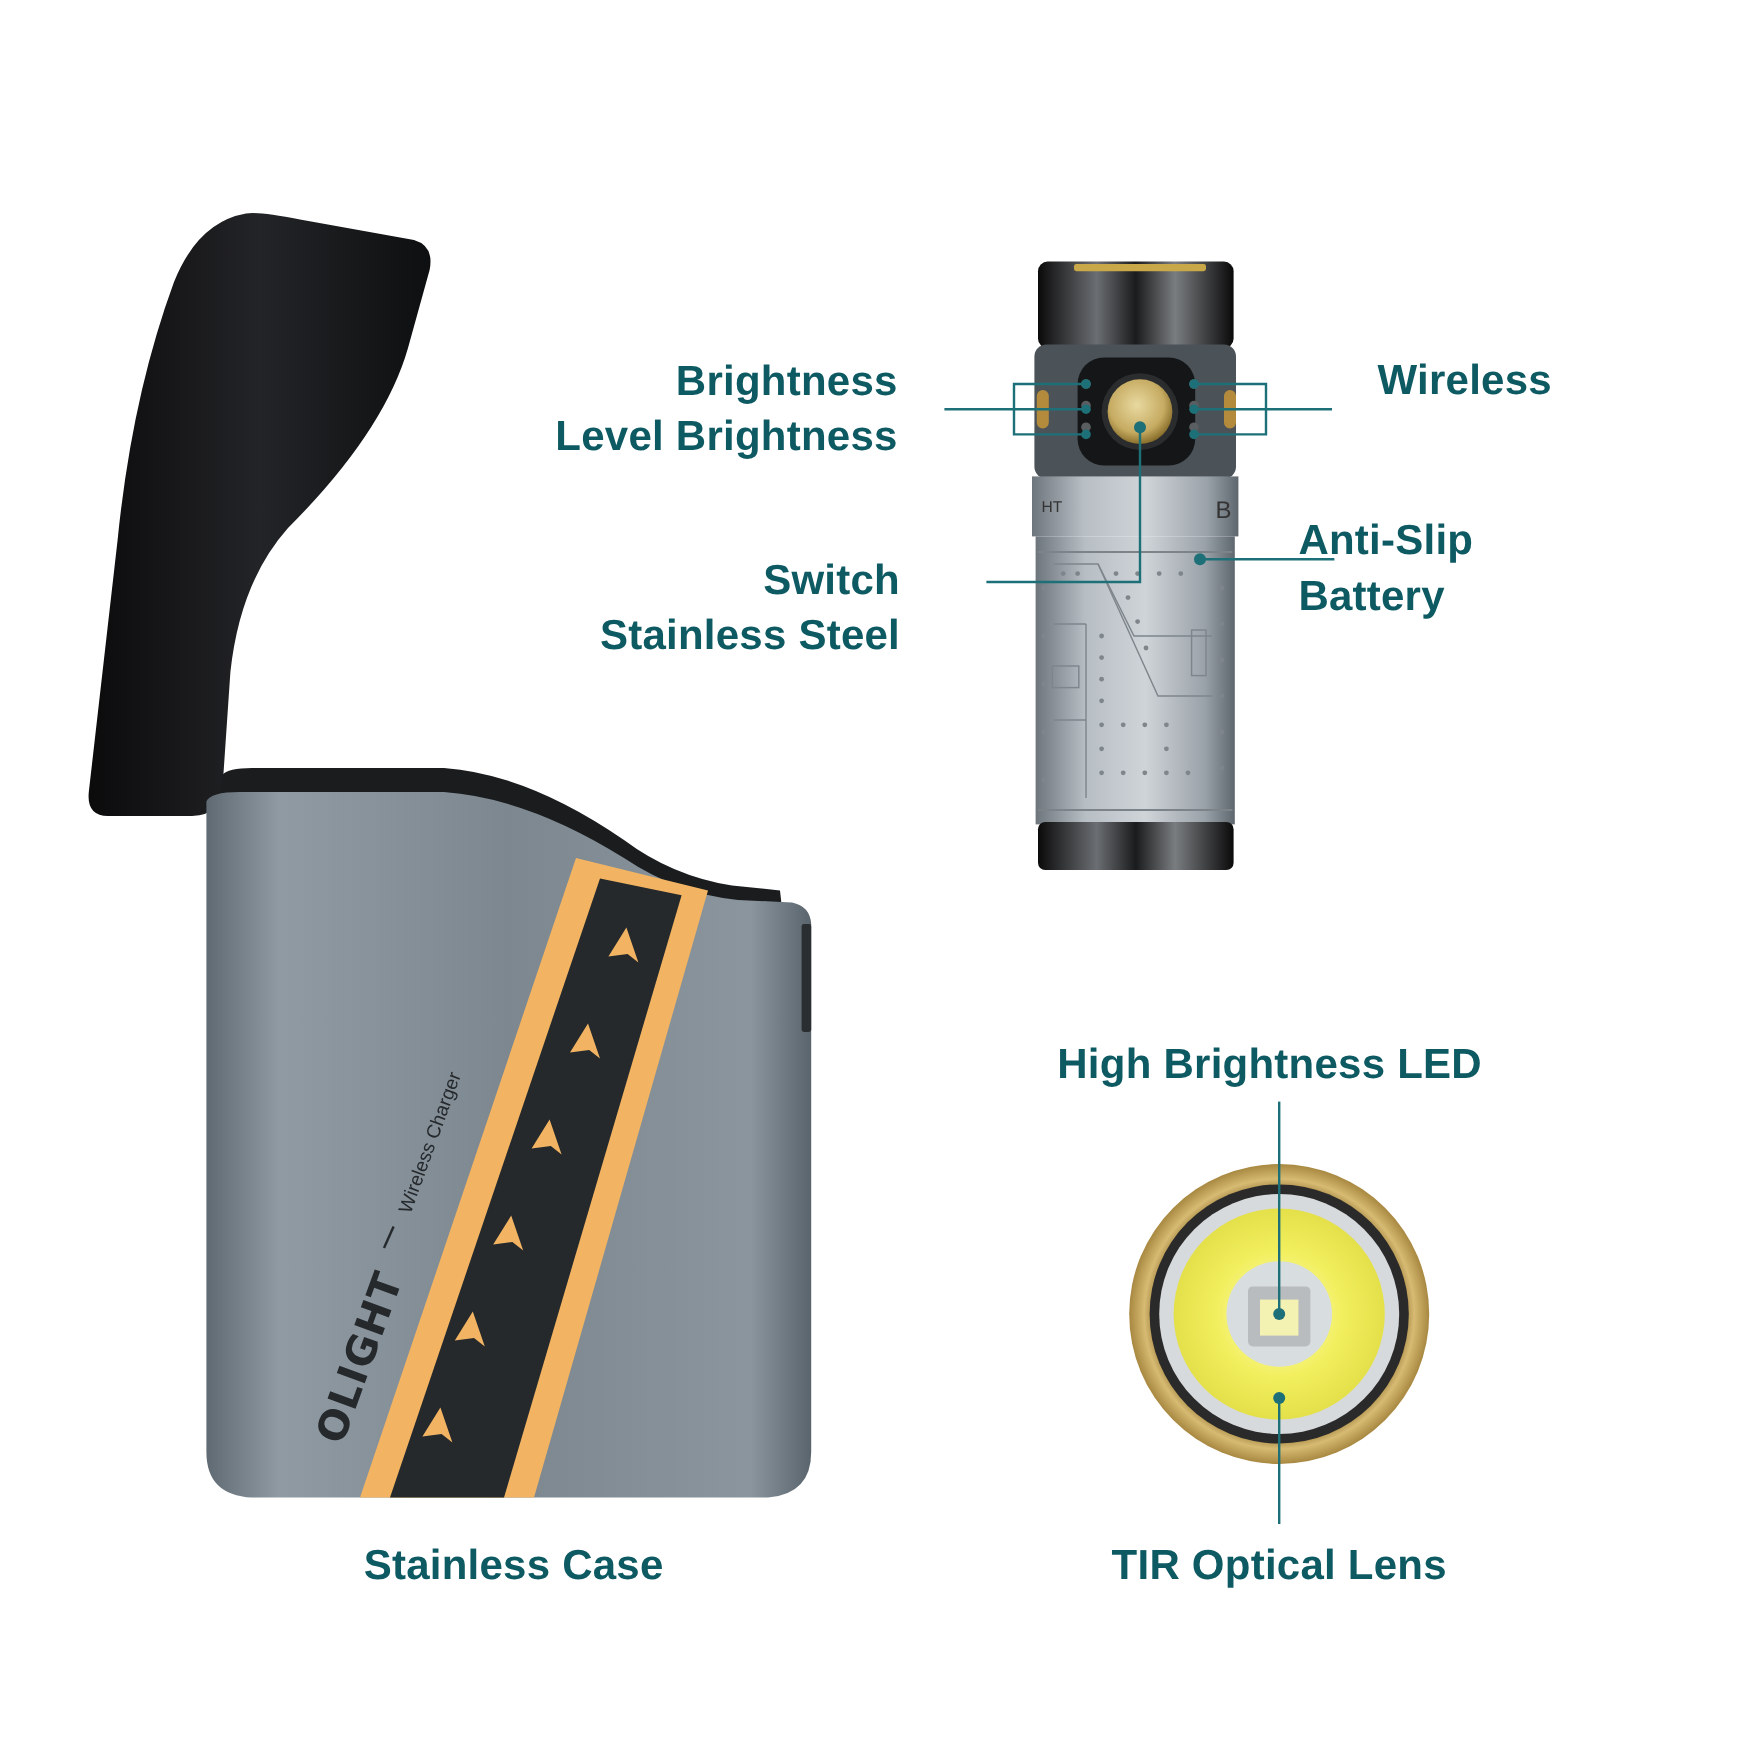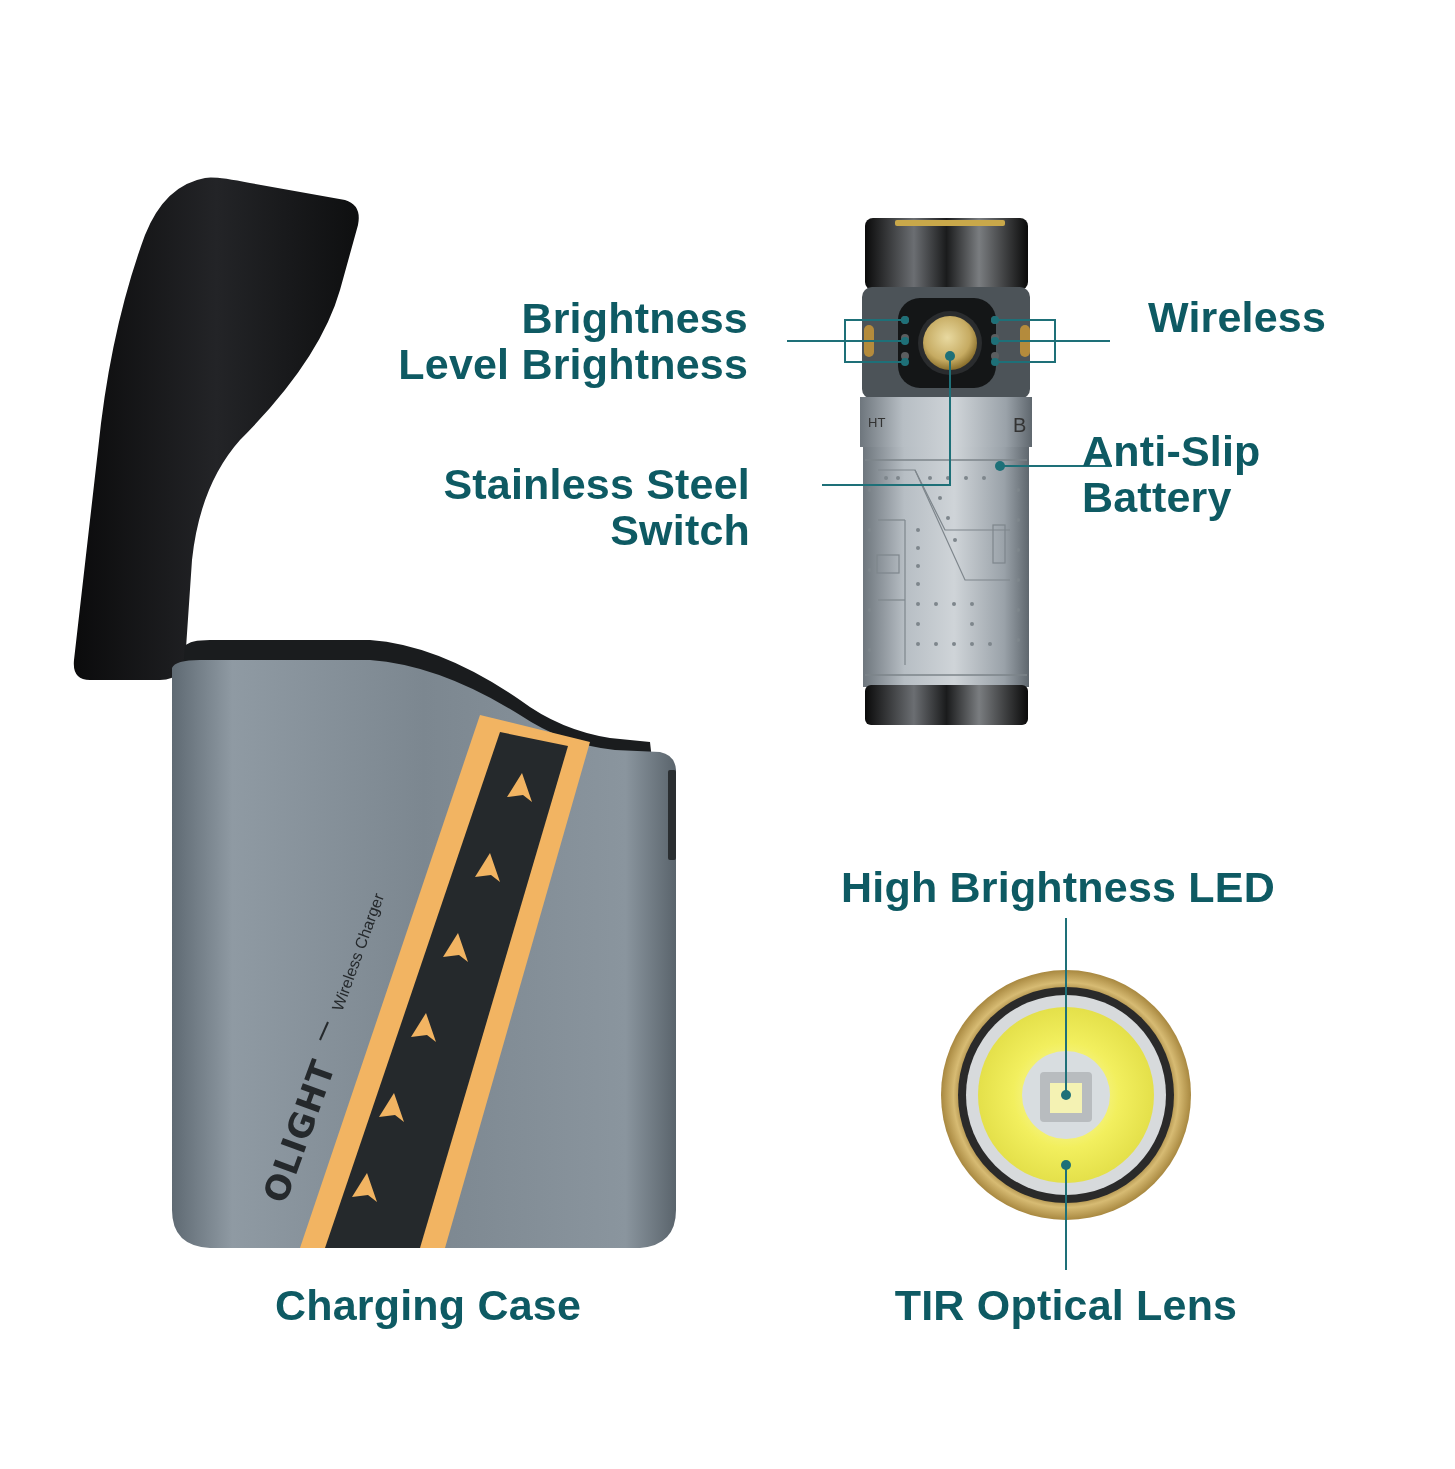--- a/index.html
+++ b/index.html
@@ -1,18 +1,18 @@
 <!DOCTYPE html>
 <html><head>
 <meta charset="utf-8">
 <style>
   html, body { margin: 0; padding: 0; background: #ffffff; }
   body { width: 1455px; height: 1469px; position: relative; overflow: hidden;
          font-family: "Liberation Sans", "DejaVu Sans", sans-serif; }
-  .label { position: absolute; color: #0e5a63; font-weight: 700; font-size: 43px; line-height: 46px; letter-spacing: 0.2px; white-space: nowrap; }
+  .label { position: absolute; color: #0e5a63; font-weight: 700; font-size: 35px; line-height: 46px; letter-spacing: 0.2px; white-space: nowrap; }
   .label .ln { display: block; }
   .right-align { text-align: right; }
   .center { text-align: center; }
   svg { position: absolute; left: 0; top: 0; }
 </style>
 </head>
 <body>
 
 <svg width="1455" height="1469" viewBox="0 0 1455 1469">
   <defs>
@@ -211,36 +211,36 @@
     <circle cx="1066" cy="1165" r="5"></circle>
   </g>
 </svg>
 
 <div class="label right-align" style="right:707px; top:295px;">
   <span class="ln">Brightness</span>
   <span class="ln">Level Brightness</span>
 </div>
 
 <div class="label right-align" style="right:705px; top:461px;">
+  <span class="ln">Switch</span>
   <span class="ln">Stainless Steel</span>
-  <span class="ln">Switch</span>
 </div>
 
 <div class="label" style="left:1148px; top:294px;">
   <span class="ln">Wireless</span>
 </div>
 
 <div class="label" style="left:1082px; top:428px;">
   <span class="ln">Anti-Slip</span>
   <span class="ln">Battery</span>
 </div>
 
 <div class="label center" style="left:836px; width:444px; top:864px;">
   <span class="ln">High Brightness LED</span>
 </div>
 
 <div class="label center" style="left:856px; width:420px; top:1282px;text-align:center;">
   <span class="ln">TIR Optical Lens</span>
 </div>
 
 <div class="label center" style="left:230px; width:396px; top:1282px;">
-  <span class="ln">Charging Case</span>
+  <span class="ln">Stainless Case</span>
 </div>
 
 </body></html>

